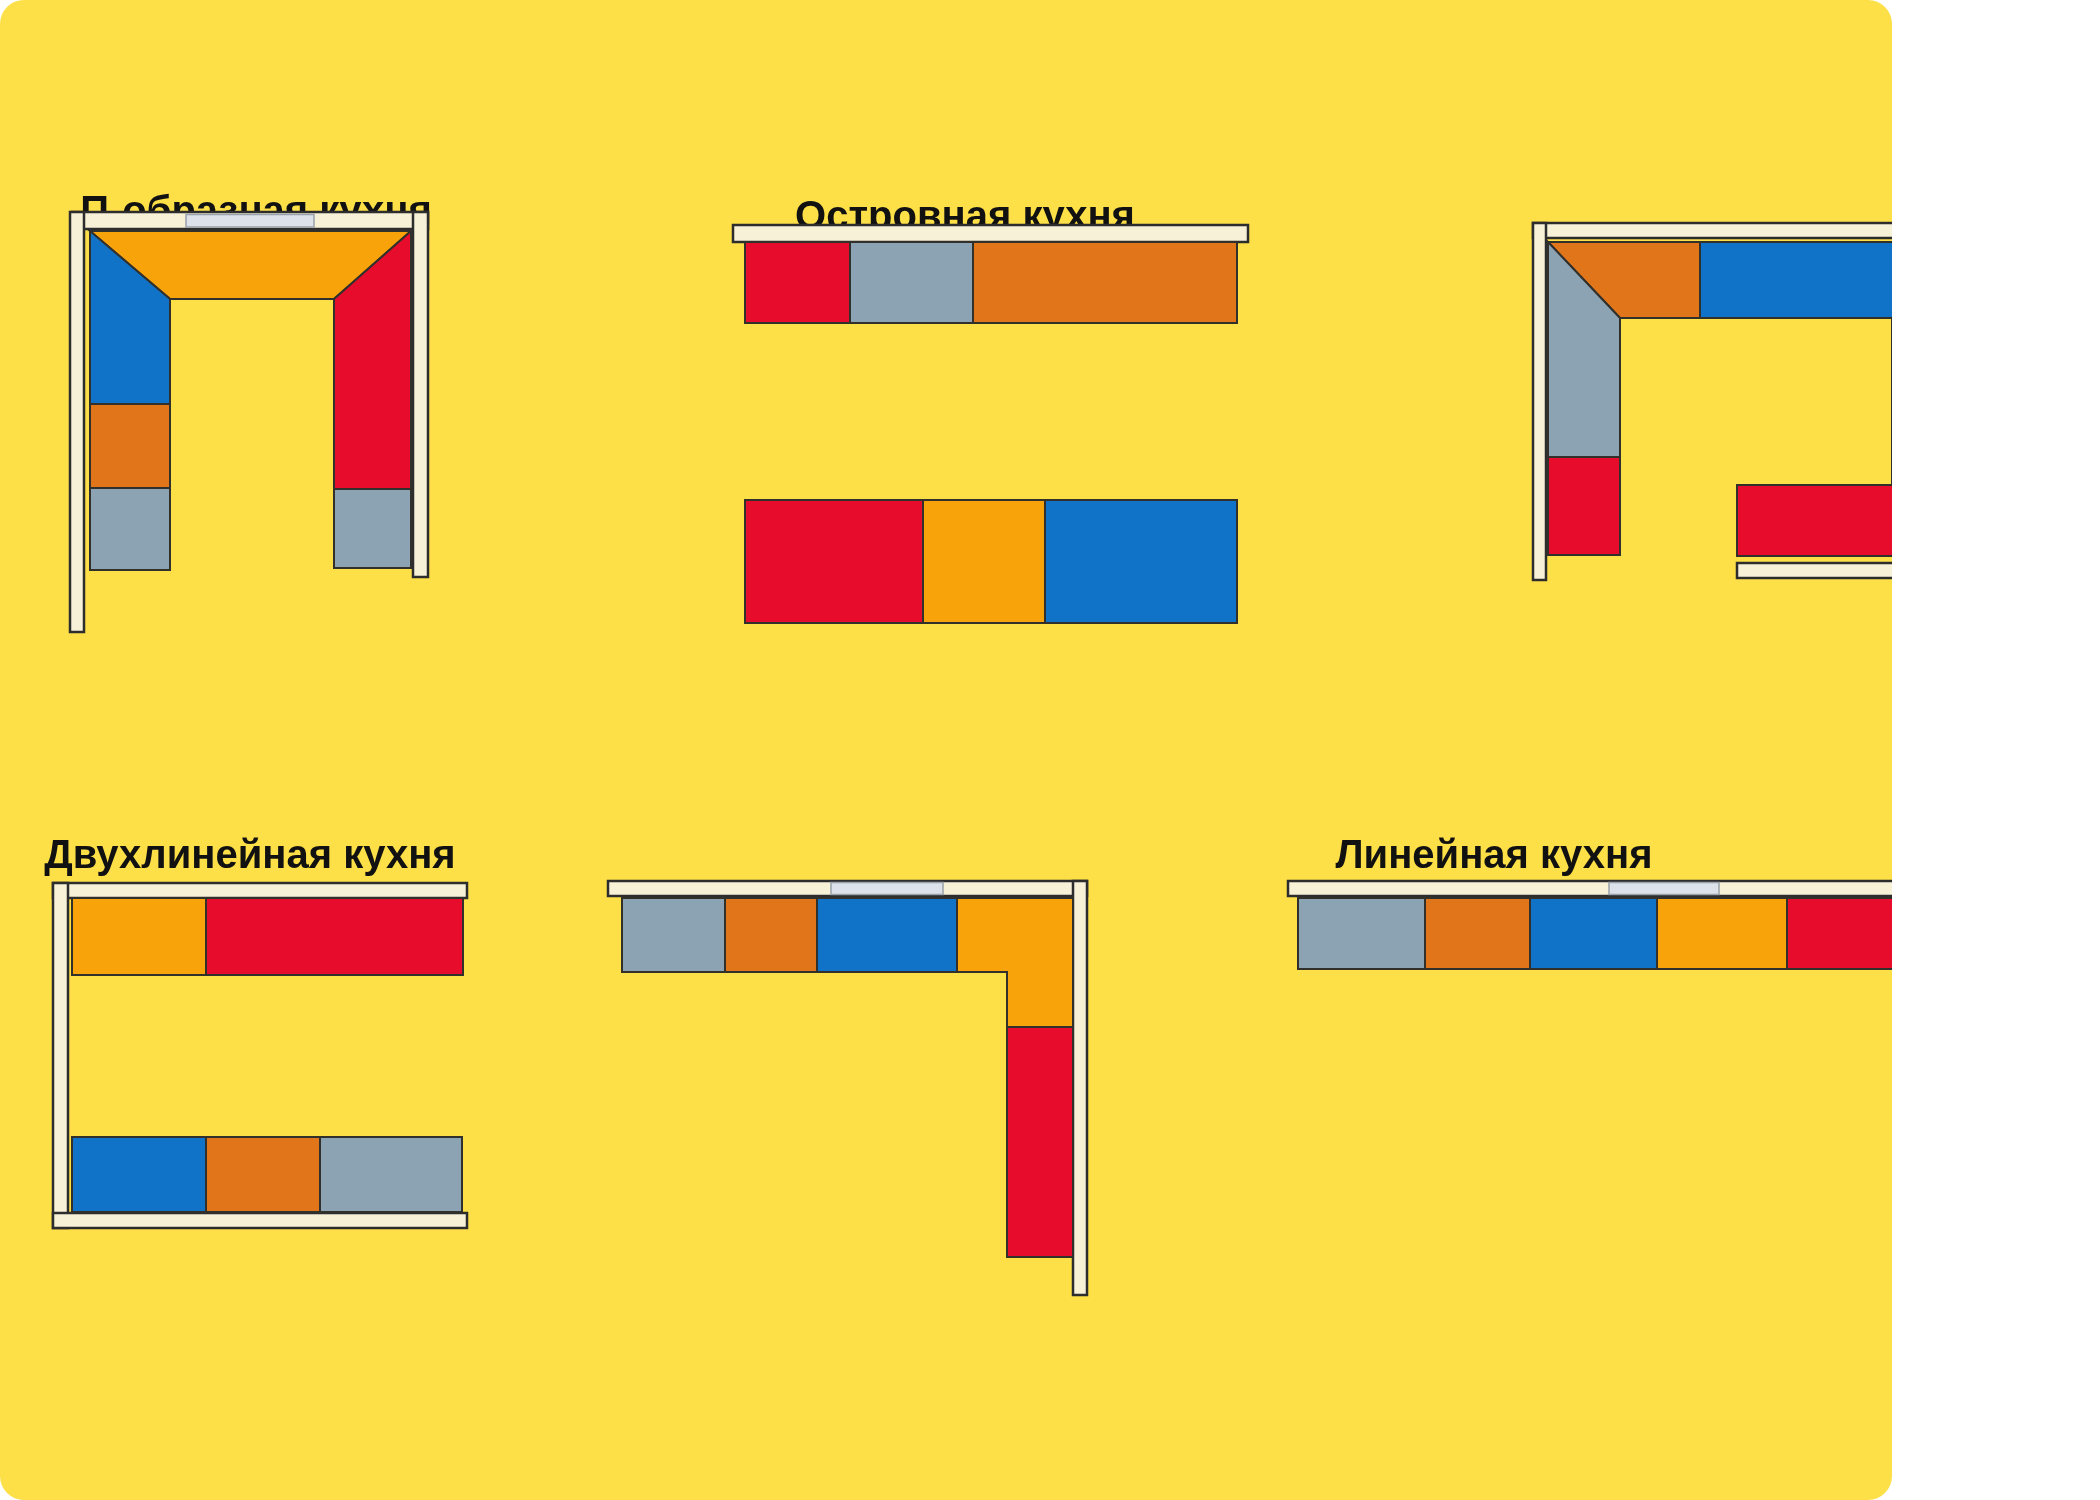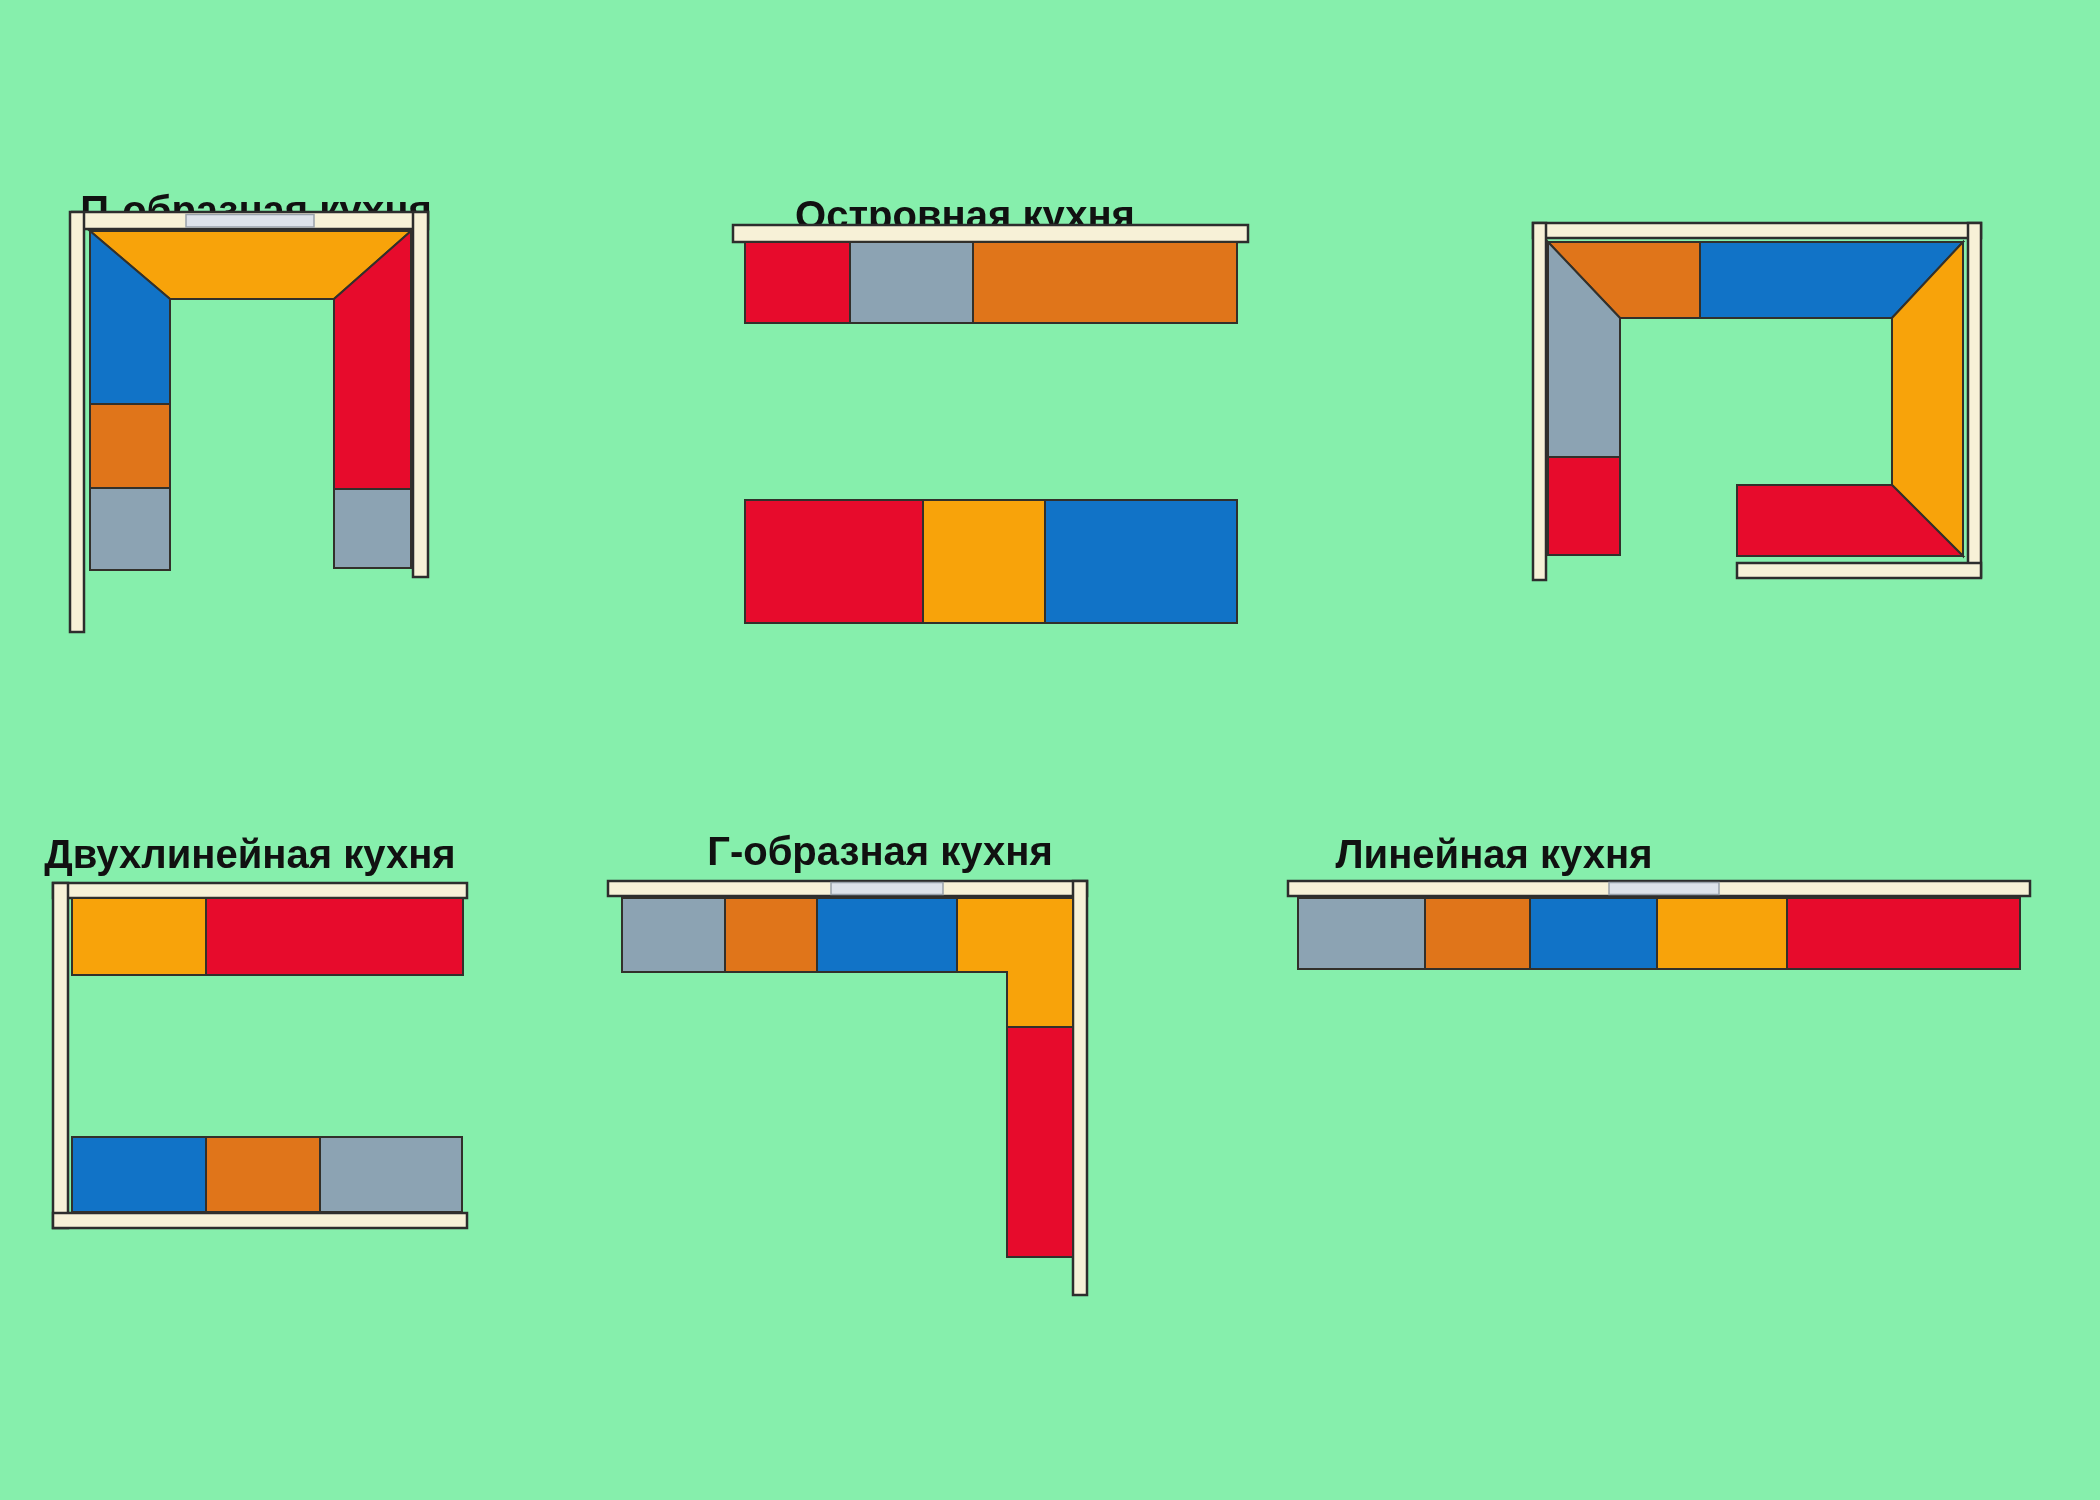--- a/index.html
+++ b/index.html
@@ -1,17 +1,17 @@
 <!DOCTYPE html>
 <html><head>
 <meta charset="utf-8">
 <style>
   html,body{margin:0;padding:0;background:#ffffff;}
-  .canvas{position:relative;width:2100px;height:1500px;background:#86efac;overflow:hidden;
-          font-family:"Liberation Sans",sans-serif;}
+  .canvas{position:relative;width:1892px;height:1500px;background:#fde047;overflow:hidden;
+          font-family:"Liberation Sans",sans-serif;border-radius:24px;}
   .dtitle{position:absolute;width:500px;text-align:center;font-size:40px;font-weight:700;
           color:#111111;letter-spacing:0px;white-space:nowrap;}
   .t1{left:6px;top:155px;}
   .t2{left:715px;top:160px;}
   .t3{left:1520px;top:155px;}
   .t4{left:0;top:799px;}
   .t5{left:630px;top:796px;}
   .t6{left:1244px;top:799px;}
   svg.art{position:absolute;overflow:visible;}
   .a1{left:60px;top:205px;}
@@ -72,21 +72,20 @@
     <rect class="wall" x="53" y="883" width="414" height="15" fill="#F7F1D7"></rect>
     <rect class="wall" x="53" y="883" width="15" height="345" fill="#F7F1D7"></rect>
     <rect class="wall" x="53" y="1213" width="414" height="15" fill="#F7F1D7"></rect>
     <rect class="blk" x="72" y="898" width="134" height="77" fill="#F8A30A"></rect>
     <rect class="blk" x="206" y="898" width="257" height="77" fill="#E70B2C"></rect>
     <rect class="blk" x="72" y="1137" width="134" height="75" fill="#1173C7"></rect>
     <rect class="blk" x="206" y="1137" width="114" height="75" fill="#E0751A"></rect>
     <rect class="blk" x="320" y="1137" width="142" height="75" fill="#8CA3B3"></rect>
   </svg>
 
-  <h2 class="dtitle t5">Г-образная кухня</h2>
   <svg class="art a5" width="500" height="510" viewBox="595 795 500 510">
     <rect class="wall" x="608" y="881" width="479" height="15" fill="#F7F1D7"></rect>
     <rect class="wall" x="1073" y="881" width="14" height="414" fill="#F7F1D7"></rect>
     <rect class="win" x="831" y="882.5" width="112" height="12" fill="#DDE2EA"></rect>
     <rect class="blk" x="622" y="898" width="103" height="74" fill="#8CA3B3"></rect>
     <rect class="blk" x="725" y="898" width="92" height="74" fill="#E0751A"></rect>
     <rect class="blk" x="817" y="898" width="140" height="74" fill="#1173C7"></rect>
     <polygon class="blk" points="957,898 1073,898 1073,1027 1007,1027 1007,972 957,972" fill="#F8A30A"></polygon>
     <rect class="blk" x="1007" y="1027" width="66" height="230" fill="#E70B2C"></rect>
   </svg>

